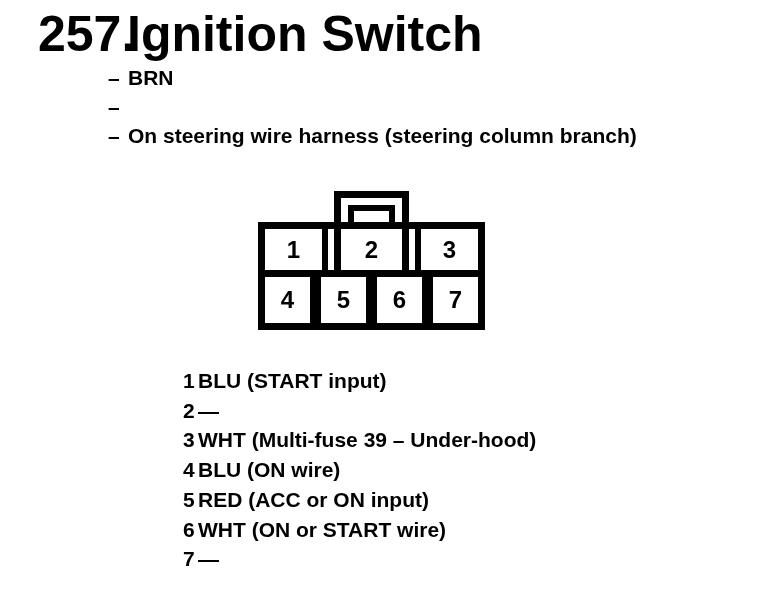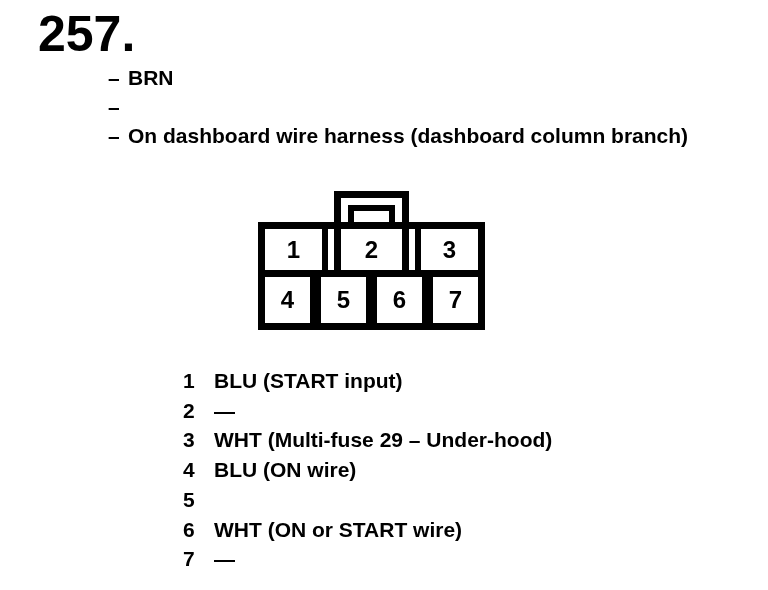--- a/index.html
+++ b/index.html
@@ -85,40 +85,41 @@
   
   .pin-list {
     position: absolute;
     left: 183px;
     top: 366px;
     font-size: 21px;
     line-height: 29.7px;
   }
   .pin-row { display: flex; white-space: nowrap; }
   .pin-num { width: 14px; }
-  .pin-desc { margin-left: 17px; }
+  .pin-desc { margin-left: 1px; }
 </style>
 </head>
 <body>
 
 <div class="title-row">
   <span class="title-num">257.</span>
+  <span>Ignition Switch</span>
 </div>
 
 <div class="details">
   <div class="detail-row">
     <span class="detail-dash">–</span>
     <span>BRN</span>
   </div>
   <div class="detail-row">
     <span class="detail-dash">–</span>
   </div>
   <div class="detail-row">
     <span class="detail-dash">–</span>
-    <span>On dashboard wire harness (dashboard column branch)</span>
+    <span>On steering wire harness (steering column branch)</span>
   </div>
 </div>
 
 <div class="diagram">
   <div class="tab-outer"></div>
   <div class="tab-inner"></div>
   <div class="tab-arch"></div>
   <div class="cbody"></div>
 
   <div class="wall-a"></div>
@@ -145,28 +146,29 @@
   <div class="pin-row">
     <span class="pin-num">1</span>
     <span class="pin-desc">BLU (START input)</span>
   </div>
   <div class="pin-row">
     <span class="pin-num">2</span>
     <span class="pin-desc">—</span>
   </div>
   <div class="pin-row">
     <span class="pin-num">3</span>
-    <span class="pin-desc">WHT (Multi-fuse 29 – Under-hood)</span>
+    <span class="pin-desc">WHT (Multi-fuse 39 – Under-hood)</span>
   </div>
   <div class="pin-row">
     <span class="pin-num">4</span>
     <span class="pin-desc">BLU (ON wire)</span>
   </div>
   <div class="pin-row">
     <span class="pin-num">5</span>
+    <span class="pin-desc">RED (ACC or ON input)</span>
   </div>
   <div class="pin-row">
     <span class="pin-num">6</span>
     <span class="pin-desc">WHT (ON or START wire)</span>
   </div>
   <div class="pin-row">
     <span class="pin-num">7</span>
     <span class="pin-desc">—</span>
   </div>
 </div>

